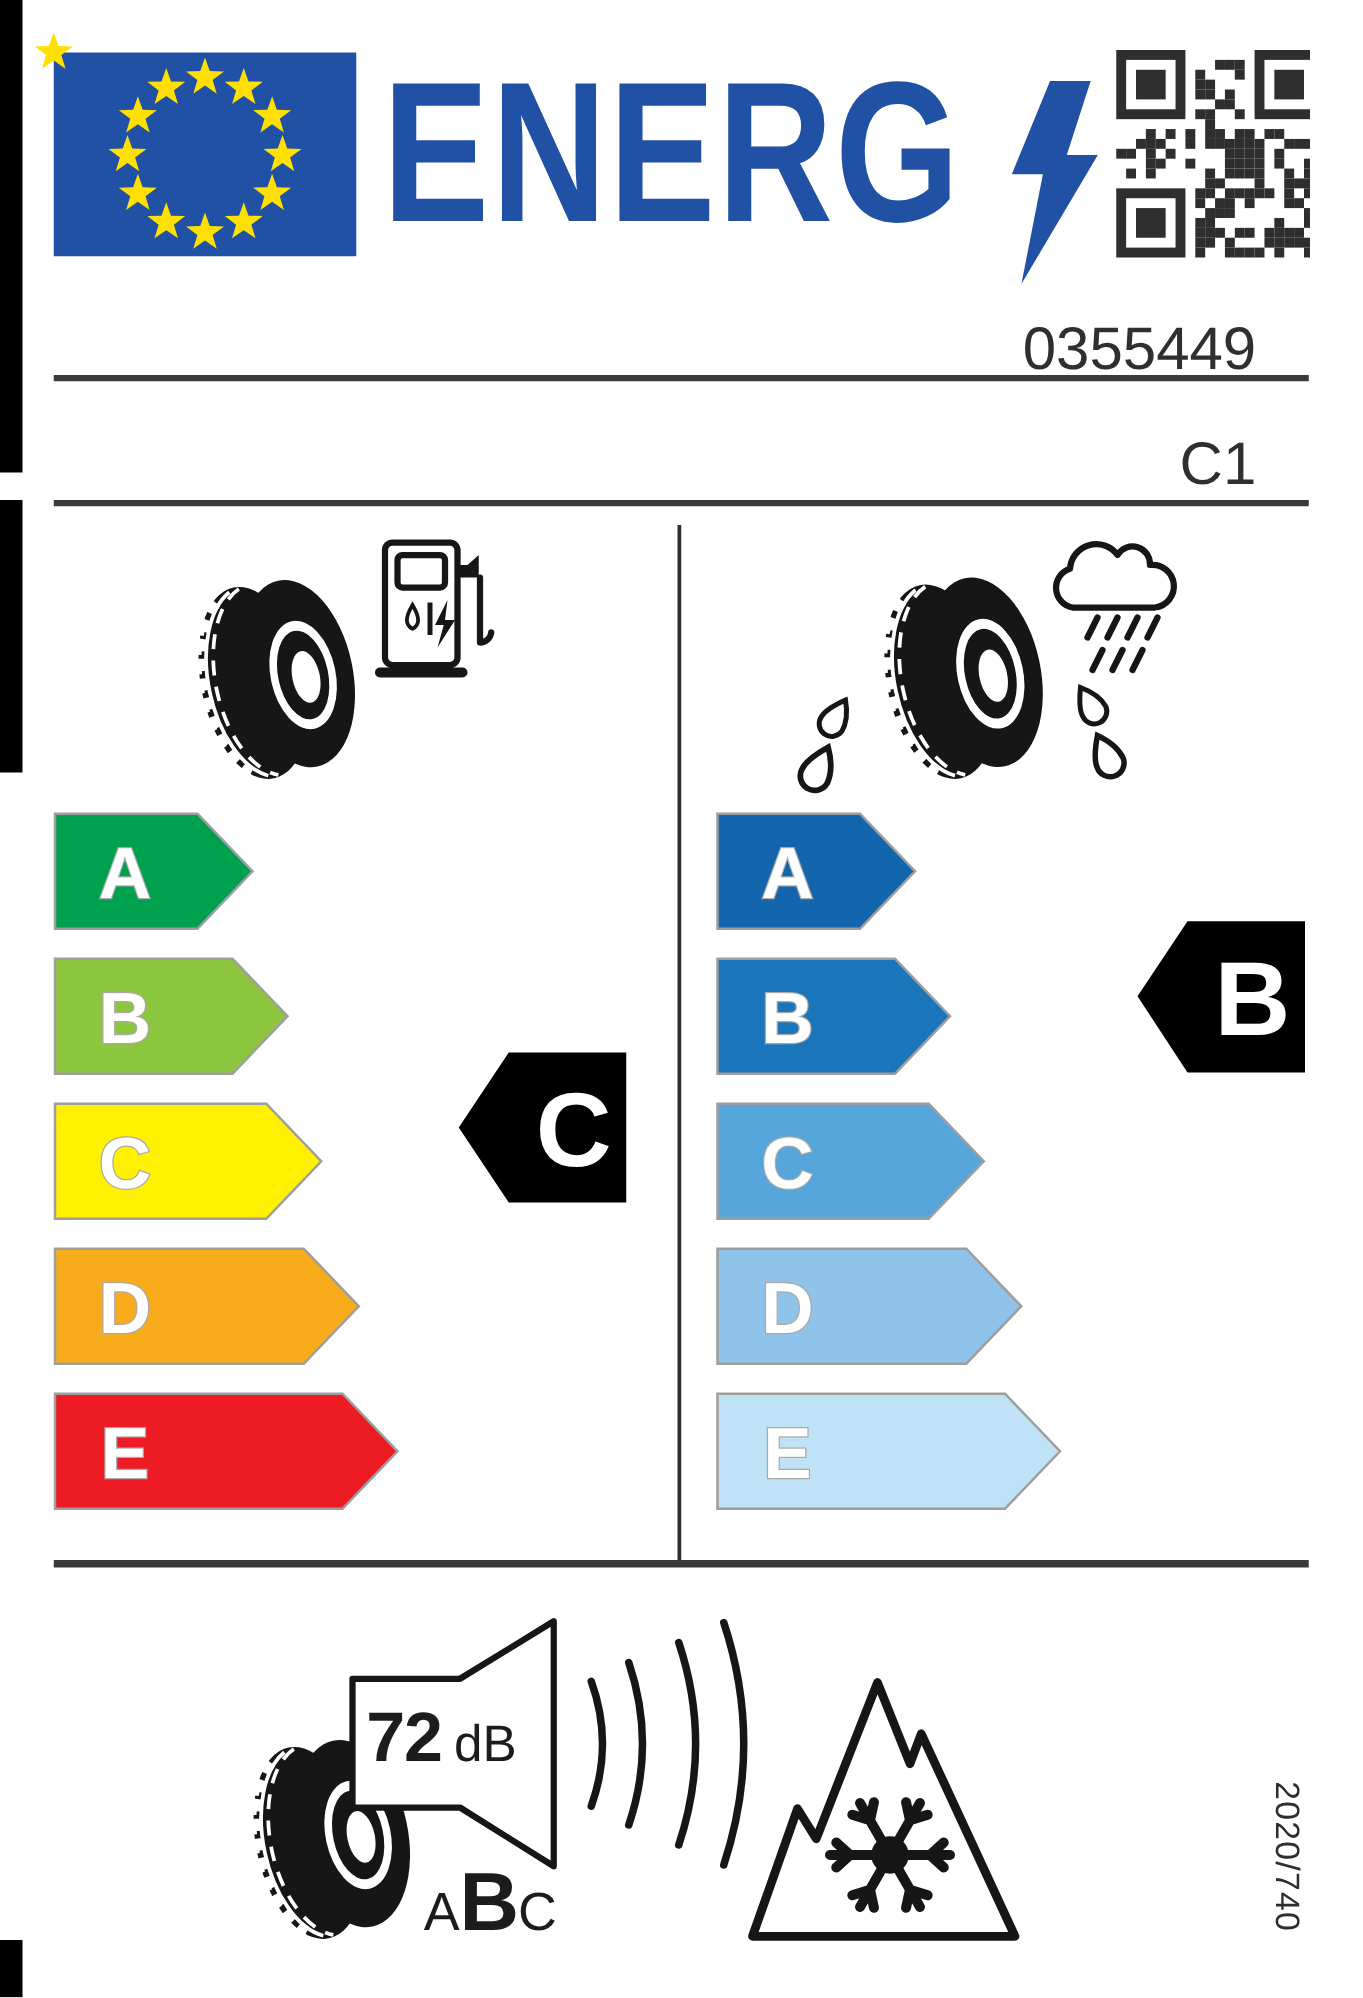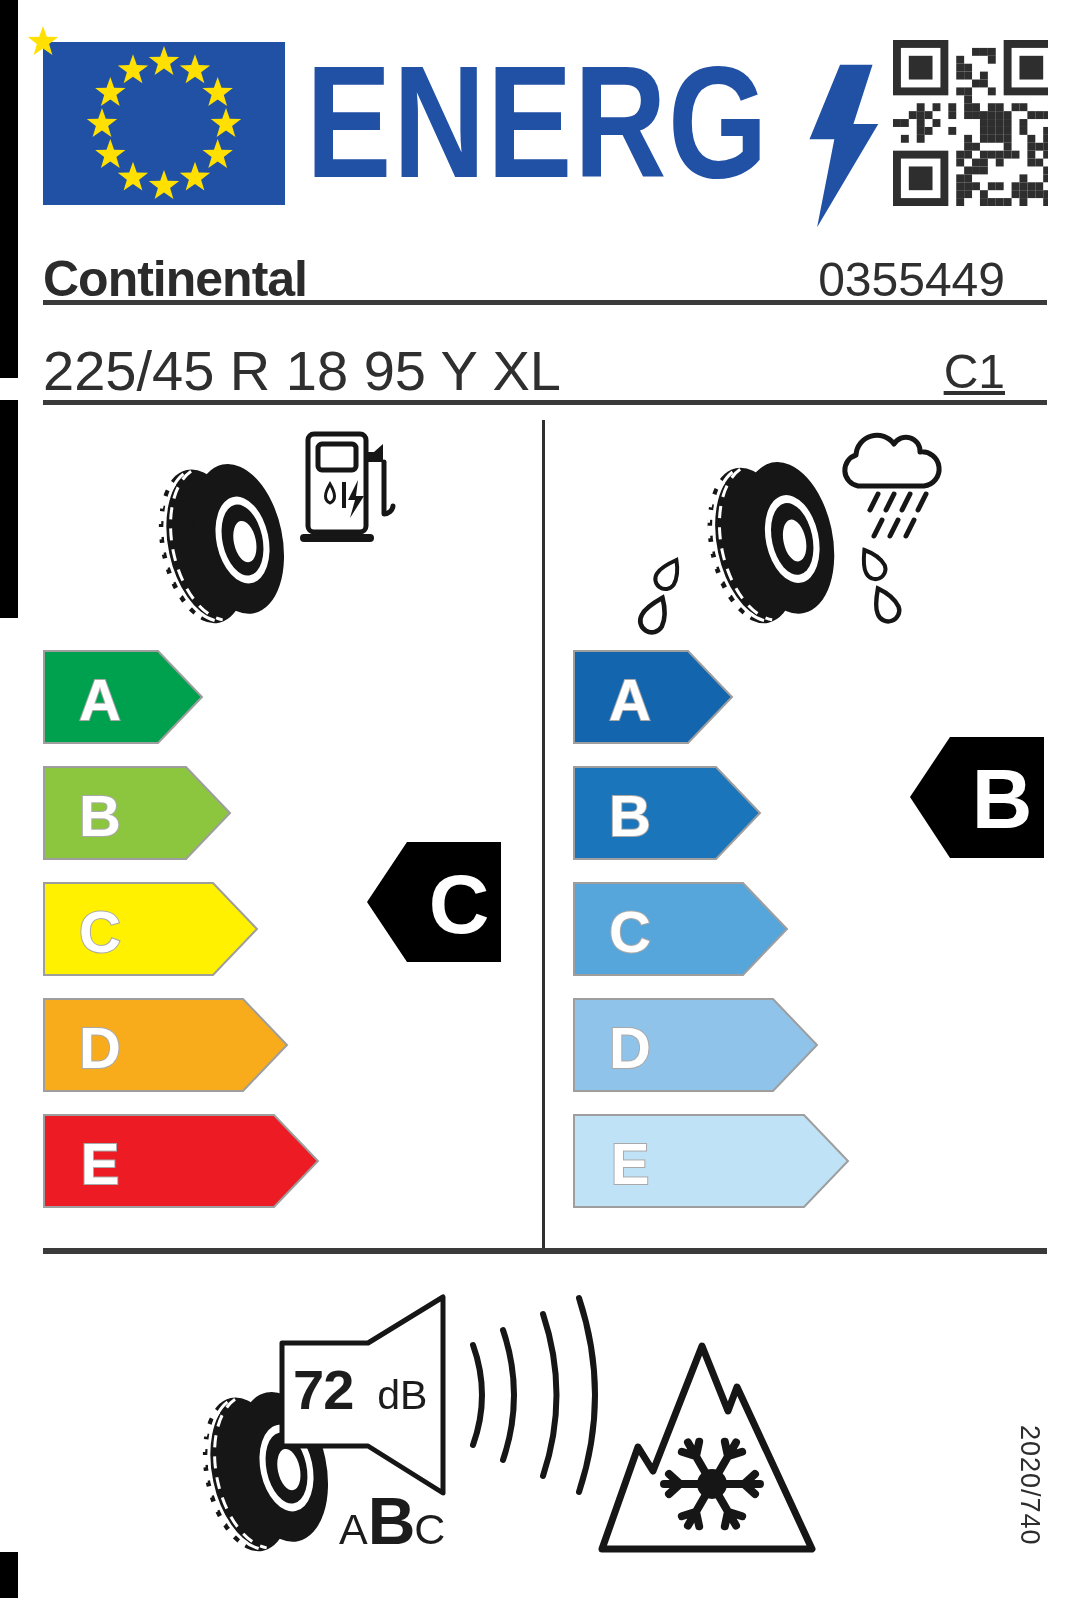--- a/index.html
+++ b/index.html
@@ -6,28 +6,28 @@
   .label{position:relative;width:1048px;height:1598px;background:#fff;overflow:hidden;
          font-family:"Liberation Sans",sans-serif;color:#222;}
   .abs{position:absolute;}
   svg{overflow:visible;display:block;}
   svg text{font-family:"Liberation Sans",sans-serif;}
   .mark{background:#000;}
   .rule{background:#3a3a3a;}
   .brand{left:43px;top:250px;font-size:50px;font-weight:bold;letter-spacing:-1px;color:#2b2b2b;}
   .artnum{right:43px;top:252px;font-size:48px;color:#2f2f2f;margin-left:32px;}
   .tiresize{left:43px;top:338px;font-size:56px;color:#2f2f2f;letter-spacing:0px;}
-  .tclass{right:43px;top:344px;font-size:48px;color:#2f2f2f;text-decoration:underline;}
+  .tclass{right:43px;top:344px;font-size:48px;color:#2f2f2f;}
   .energ{left:306px;top:42px;font-size:160px;font-weight:bold;line-height:1;color:#2151A5;
          transform:scaleX(0.80);transform-origin:left top;letter-spacing:2px;}
   .grade-letter{font-size:58px;font-weight:bold;fill:#fff;stroke:#a9a9a9;stroke-width:2px;paint-order:stroke;text-anchor:middle;dominant-baseline:central;}
   .rating-letter{font-size:84px;font-weight:bold;fill:#fff;text-anchor:middle;dominant-baseline:central;}
   .db-box{left:293px;top:1362px;display:flex;align-items:baseline;color:#1c1c1c;justify-content:flex-end;}
   .db-val{font-size:56px;font-weight:bold;letter-spacing:-1px;line-height:1;}
-  .db-unit{font-size:41px;margin-left:24px;line-height:1;}
+  .db-unit{font-size:41px;margin-left:10px;line-height:1;}
   .abc{left:339px;top:1488px;display:flex;align-items:baseline;color:#1c1c1c;}
   .abc .a,.abc .c{font-size:43px;line-height:1;}
   .abc .b{font-size:66px;font-weight:bold;line-height:1;letter-spacing:-1px;}
   .reg{left:1014px;top:1425px;writing-mode:vertical-rl;font-size:27px;color:#2d2d2d;letter-spacing:1px;}
 </style>
 </head>
 <body>
 
 <div class="label">
 
@@ -206,25 +206,23 @@
       <rect x="8" y="8" width="40" height="40" fill="#fff"></rect>
       <rect x="16" y="16" width="24" height="24" fill="#2e2e2e"></rect>
       <rect x="112" y="0" width="56" height="56" fill="#2e2e2e"></rect>
       <rect x="120" y="8" width="40" height="40" fill="#fff"></rect>
       <rect x="128" y="16" width="24" height="24" fill="#2e2e2e"></rect>
       <rect x="0" y="112" width="56" height="56" fill="#2e2e2e"></rect>
       <rect x="8" y="120" width="40" height="40" fill="#fff"></rect>
       <rect x="16" y="128" width="24" height="24" fill="#2e2e2e"></rect>
     </svg>
 
-  <div class="abs brand">Continental</div>
   <div class="abs artnum">0355449</div>
   <div class="abs rule" style="left:43px;top:300px;width:1004px;height:5px;"></div>
 
-  <div class="abs tiresize">225/45 R 18 95 Y XL</div>
   <div class="abs tclass">C1</div>
   <div class="abs rule" style="left:43px;top:400px;width:1004px;height:5px;"></div>
 
   <div class="abs" style="left:542px;top:420px;width:3px;height:830px;background:#2f2f2f;"></div>
 
   <svg class="abs" style="left:158px;top:460px" width="131" height="165" viewBox="0 0 130 165">
       <use href="#tire"></use>
     </svg>
   <svg class="abs" style="left:300px;top:426px" width="95" height="130" viewBox="0 0 95 130">
     <g stroke="#161616" stroke-width="5" fill="none" stroke-linejoin="round" stroke-linecap="round">

